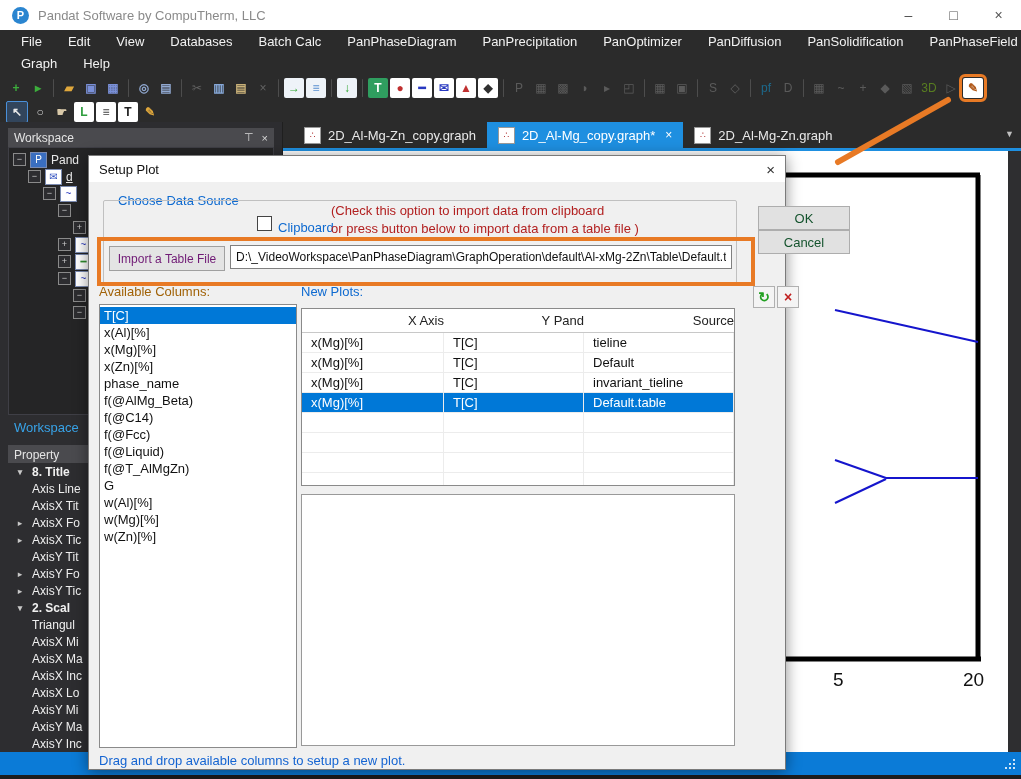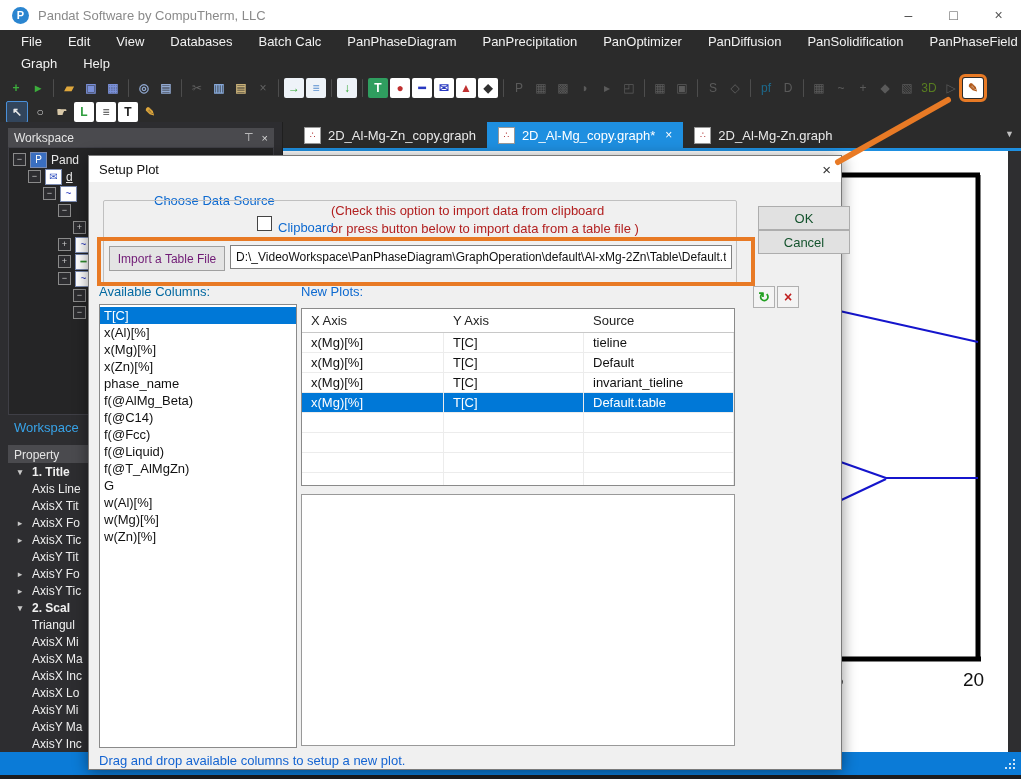--- a/index.html
+++ b/index.html
@@ -68,49 +68,49 @@
   .prow.bold{font-weight:bold;}
   .pchev{width:24px;text-align:center;color:#c8c8c8;font-size:9px;flex:none;}
 
   
   .statusbar{position:absolute;left:0;top:752px;width:100%;height:23px;background:#0b7bd7;z-index:6;}
   .grip{position:absolute;right:14px;bottom:6px;width:2px;height:2px;background:#cfe6f8;
         box-shadow:4px 0 #cfe6f8,8px 0 #cfe6f8,4px -4px #cfe6f8,8px -4px #cfe6f8,8px -8px #cfe6f8;}
   .bottomstrip{position:absolute;left:0;top:775px;width:100%;height:4px;background:#1c1c1e;z-index:7;}
 
   
-  .dialog{position:absolute;left:88px;top:155px;width:754px;height:615px;background:#f0f0f0;z-index:10;
+  .dialog{position:absolute;left:88px;top:155px;width:698px;height:615px;background:#f0f0f0;z-index:10;
           border:1px solid #7a7a7a;box-shadow:0 2px 14px rgba(0,0,0,.45);box-sizing:border-box;}
   .dtitle{height:26px;background:#fff;display:flex;align-items:center;justify-content:space-between;
           padding:0 10px;font-size:13px;color:#111;}
   .dclose{color:#333;font-size:15px;}
   .group{position:absolute;left:14px;top:44px;width:632px;height:82px;border:1px solid #c0c0c0;border-radius:2px;}
-  .glabel{position:absolute;left:24px;top:37px;background:#f0f0f0;padding:0 5px;color:#0e6ad0;font-size:13px;margin-left:36px;}
+  .glabel{position:absolute;left:24px;top:37px;background:#f0f0f0;padding:0 5px;color:#0e6ad0;font-size:13px;}
   .chk{position:absolute;left:168px;top:60px;width:13px;height:13px;border:1px solid #444;background:#fff;}
   .chklabel{position:absolute;left:189px;top:64px;color:#0e6ad0;font-size:13px;}
   .hint{position:absolute;left:242px;color:#b22020;font-size:13px;}
   .orect{position:absolute;left:8px;top:81px;width:650px;height:41px;border:4px solid #e87a25;z-index:2;}
   .importbtn{position:absolute;left:20px;top:90px;width:114px;height:23px;background:#e4e4e4;border:1px solid #a0a0a0;
              color:#701a75;font-size:12px;display:flex;align-items:center;justify-content:center;z-index:3;}
   .pathbox{position:absolute;left:141px;top:89px;width:502px;height:24px;border:1px solid #808080;background:#fff;
            font-size:12px;font-family:"Liberation Sans",sans-serif;padding:0 5px;box-sizing:border-box;color:#111;z-index:3;}
   .btn{position:absolute;left:658px;width:90px;height:22px;background:#e1e1e1;border:1px solid #adadad;
        font-size:13px;display:flex;align-items:center;justify-content:center;color:#14532d;margin-left:11px;}
-  .avlabel{position:absolute;left:10px;top:128px;color:#0369a1;font-size:13px;}
+  .avlabel{position:absolute;left:10px;top:128px;color:#a16207;font-size:13px;}
   .nplabel{position:absolute;left:212px;top:128px;color:#0e6ad0;font-size:13px;}
   .sbtn{position:absolute;top:130px;width:22px;height:22px;background:#f4f4f4;border:1px solid #b0b0b0;
         display:flex;align-items:center;justify-content:center;font-size:14px;font-weight:bold;box-sizing:border-box;}
   .collist{position:absolute;left:10px;top:148px;width:198px;height:444px;background:#fff;border:1px solid #8a8a8a;
            overflow:hidden;padding-top:2px;box-sizing:border-box;}
   .citem{height:17px;font-size:13px;color:#111;padding-left:4px;display:flex;align-items:center;}
   .citem.selected{background:#0078d7;color:#fff;}
   .grid{position:absolute;left:212px;top:152px;width:434px;height:178px;background:#fff;border:1px solid #8a8a8a;
         overflow:hidden;box-sizing:border-box;}
   .ghead{display:flex;height:23px;border-bottom:1px solid #c8c8c8;align-items:center;font-size:13px;color:#222;}
-  .gh{padding-left:9px;box-sizing:border-box;}
+  .gh{padding-left:9px;box-sizing:border-box;text-align:right;}
   .c1{width:142px;flex:none;}.c2{width:140px;flex:none;}.c3{flex:1;}
   .grow{display:flex;height:19px;align-items:center;font-size:13px;color:#111;border-bottom:1px solid #ececec;}
   .gc{height:100%;display:flex;align-items:center;padding-left:9px;box-sizing:border-box;border-right:1px solid #ececec;}
   .grow.selected{background:#0078d7;color:#fff;}
   .preview{position:absolute;left:212px;top:338px;width:434px;height:252px;background:#fff;border:1px solid #999;box-sizing:border-box;}
   .dfoot{position:absolute;left:10px;top:597px;color:#1464d2;font-size:13px;}
 
   
   .annot{position:absolute;left:0;top:0;z-index:30;pointer-events:none;}
 </style>
@@ -304,21 +304,21 @@
     <span class="tlabel"></span>
   </div>
     </div>
   <div class="wstab">Workspace</div>
   <div class="phead" style="top:323px;">
     <span>Property</span>
   </div>
   <div class="proplist">
       <div class="prow bold">
     <span class="pchev">▾</span>
-    <span class="plabel">1. Title</span>
+    <span class="plabel">8. Title</span>
   </div>
       <div class="prow">
     <span class="pchev"></span>
     <span class="plabel">Axis Line</span>
   </div>
       <div class="prow">
     <span class="pchev"></span>
     <span class="plabel">AxisX Tit</span>
   </div>
       <div class="prow">
@@ -425,21 +425,21 @@
       <div class="citem">f(@T_AlMgZn)</div>
       <div class="citem">G</div>
       <div class="citem">w(Al)[%]</div>
       <div class="citem">w(Mg)[%]</div>
       <div class="citem">w(Zn)[%]</div>
     </div>
 
   <div class="grid">
     <div class="ghead">
       <span class="gh c1">X Axis</span>
-      <span class="gh c2">Y Axis</span>
+      <span class="gh c2">Y Pand</span>
       <span class="gh c3">Source</span>
     </div>
     <div>
         <div class="grow">
     <span class="gc c1">x(Mg)[%]</span>
     <span class="gc c2">T[C]</span>
     <span class="gc c3">tieline</span>
   </div>
         <div class="grow">
     <span class="gc c1">x(Mg)[%]</span>

